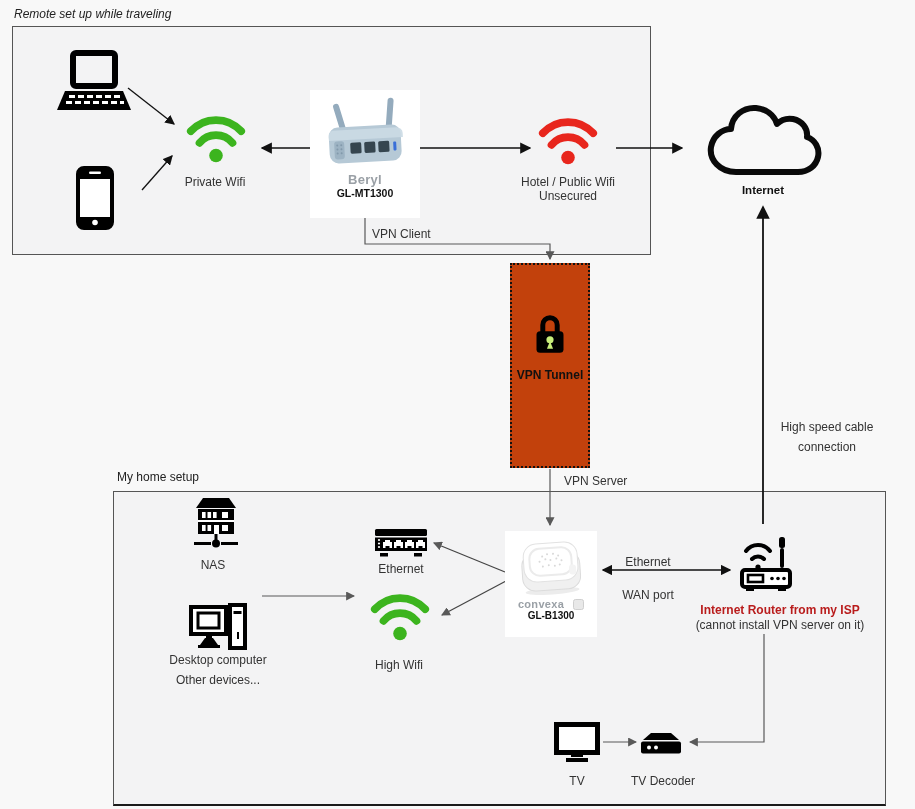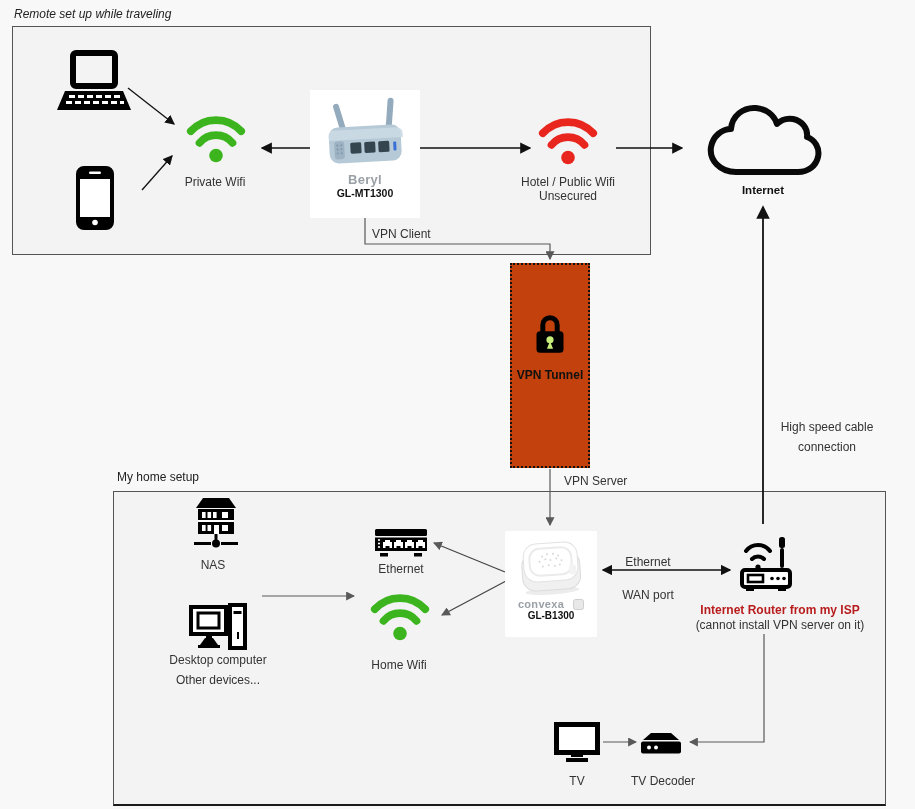--- a/index.html
+++ b/index.html
@@ -206,21 +206,21 @@
   <div class="lbl" style="left:148px;top:653px;width:140px;">Desktop computer</div>
   <div class="lbl" style="left:148px;top:673px;width:140px;">Other devices...</div>
 
   <svg class="abs" style="left:369px;top:589px;" width="62" height="54" viewBox="0 0 64 54">
     <g stroke="#3cb41e" stroke-width="8" fill="none" stroke-linecap="round">
       <path d="M6,20 A35,35 0 0 1 58,20"></path>
       <path d="M15,32 A22,22 0 0 1 49,32"></path>
     </g>
     <circle cx="32" cy="45" r="7" fill="#3cb41e"></circle>
   </svg>
-  <div class="lbl" style="left:359px;top:658px;width:80px;">Home Wifi</div>
+  <div class="lbl" style="left:359px;top:658px;width:80px;">High Wifi</div>
 
   <div class="device-card" style="left:505px;top:531px;width:92px;height:106px;">
     <svg style="margin:5px auto 0;" width="76" height="62" viewBox="0 0 76 62">
       <g transform="rotate(-4 38 32)">
         <ellipse cx="38" cy="55" rx="27" ry="3.5" fill="#ececec"></ellipse>
         <rect x="9" y="16" width="58" height="38" rx="13" fill="#f0f0f0" stroke="#dcdcdc" stroke-width="1"></rect>
         <rect x="11" y="7" width="54" height="38" rx="13" fill="#ffffff" stroke="#e2e2e2" stroke-width="1"></rect>
         <rect x="17" y="12" width="42" height="27" rx="10" fill="none" stroke="#ebebeb" stroke-width="2"></rect>
         <g fill="#d9d9d9">
           <circle cx="30" cy="20" r="1"></circle>

